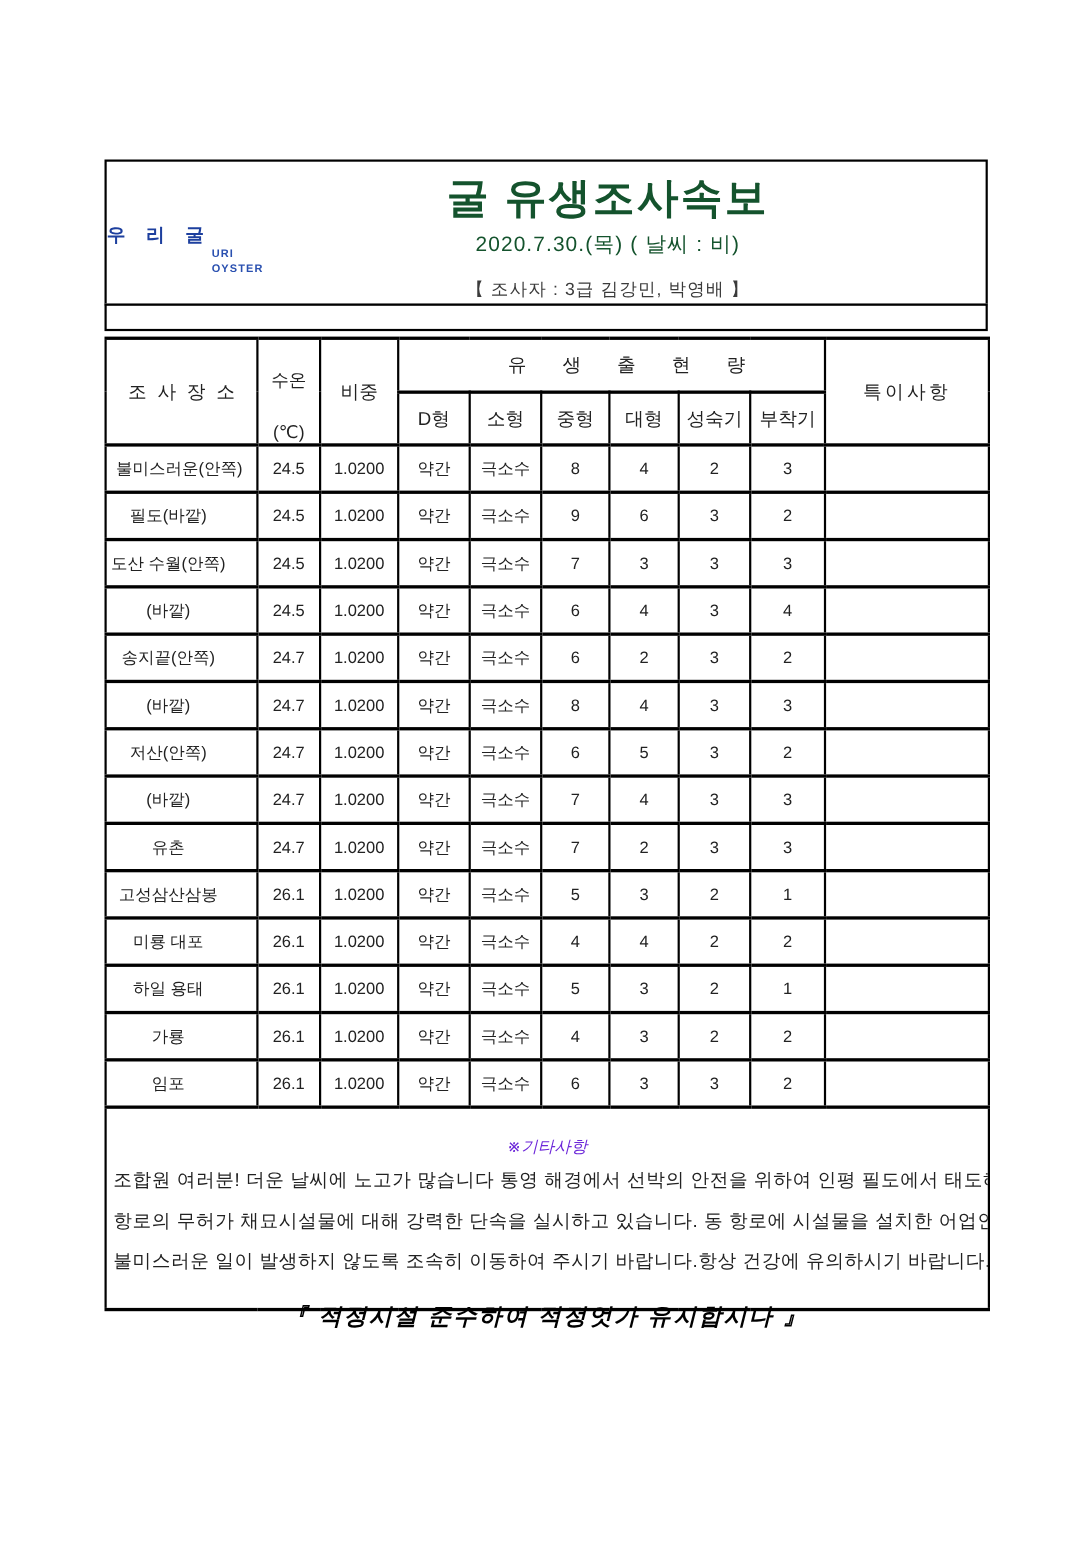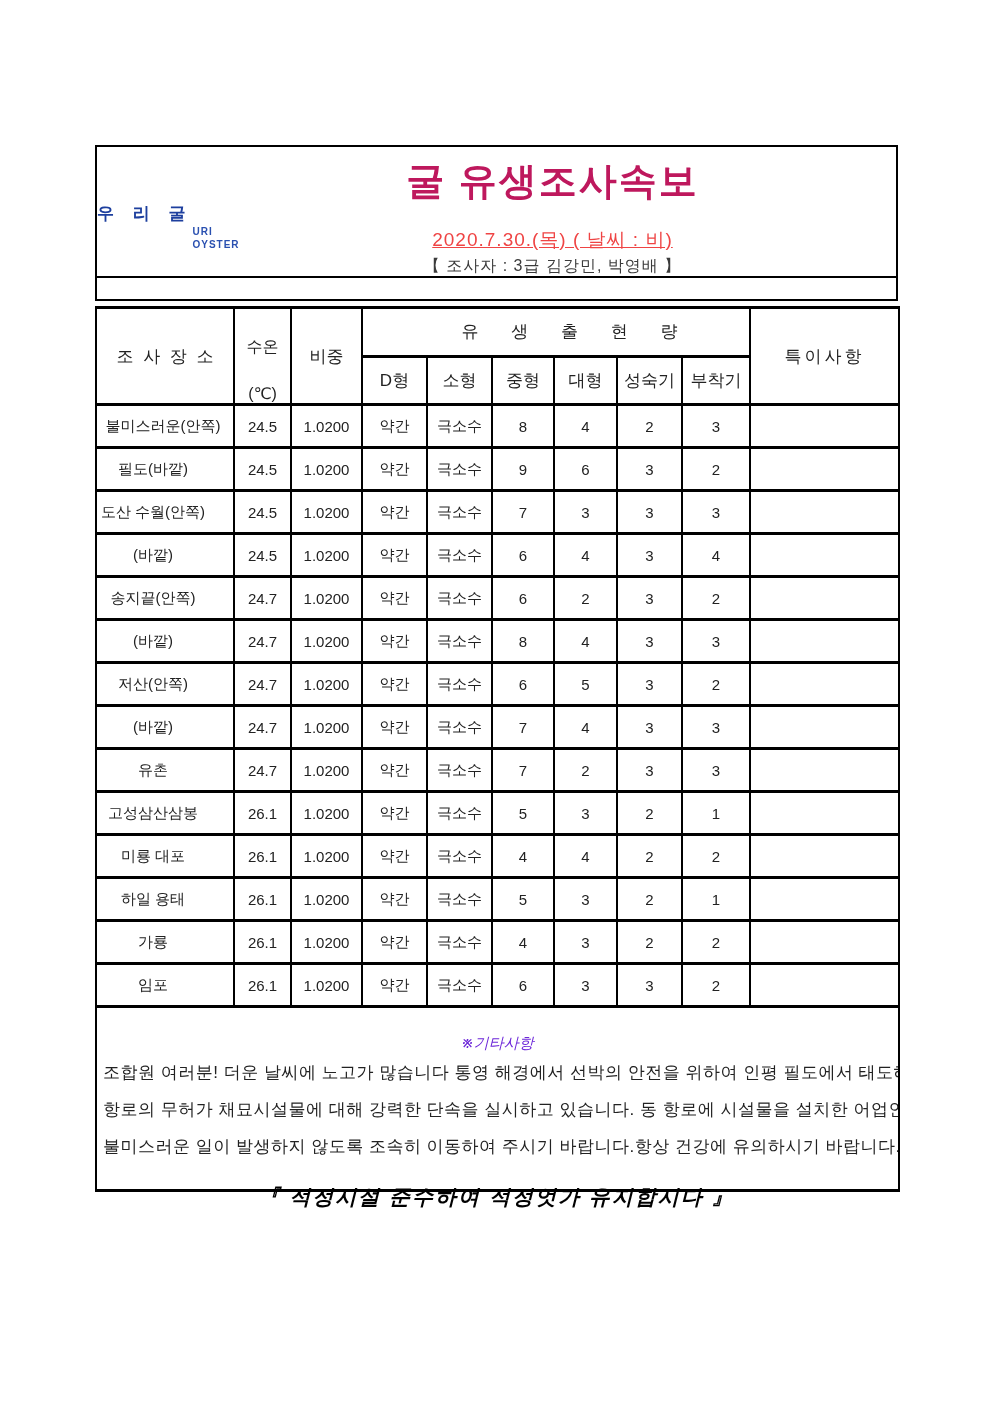--- a/index.html
+++ b/index.html
@@ -28,30 +28,29 @@
     letter-spacing: 7px; line-height: 18px; white-space: nowrap;
   }
   .logo-en {
     color: #2a50b0; font-weight: bold; font-size: 10px;
     letter-spacing: 1px; line-height: 13px; margin-top: 48px;
   }
   .head-center {
     flex: 1; text-align: center; padding-top: 8px;
   }
   .doc-title {
-    font-size: 38px; font-weight: bold; letter-spacing: 2px; color: #be185d;
+    font-size: 38px; font-weight: bold; letter-spacing: 2px; color: #14532d;
     line-height: 52px;
   }
   .doc-date {
-    font-size: 19px; color: #ef4444; line-height: 26px; margin-top: 20px;
+    font-size: 19px; color: #14532d; line-height: 26px; margin-top: 3px;
     letter-spacing: 1px;
-    text-decoration: underline;
   }
   .doc-surveyor {
-    font-size: 16px; color: #3b3b3b; line-height: 22px; margin-top: 2px;
+    font-size: 16px; color: #3b3b3b; line-height: 22px; margin-top: 17px;
     letter-spacing: 1px;
   }
 
   
   .strip {
     left: 95px; top: 276px; width: 803px; height: 25px;
     border: 2px solid #000; background: #fff;
   }
 
   

